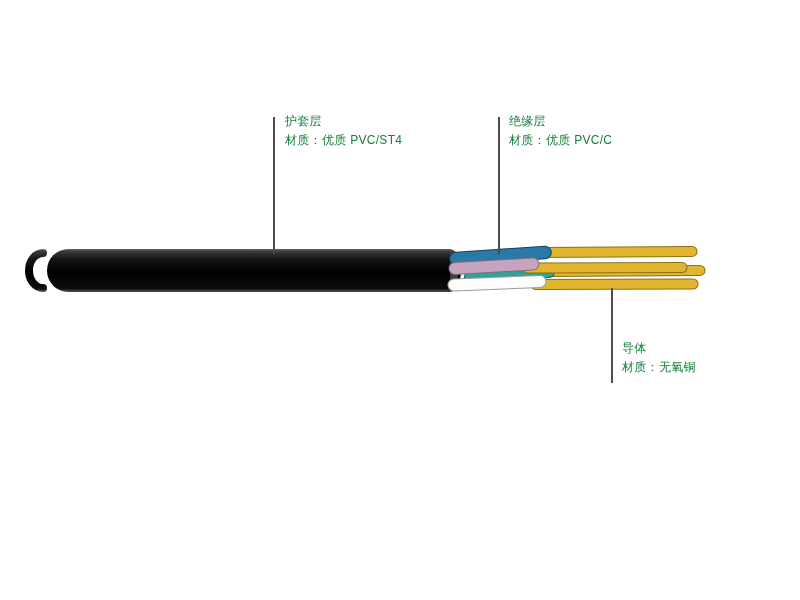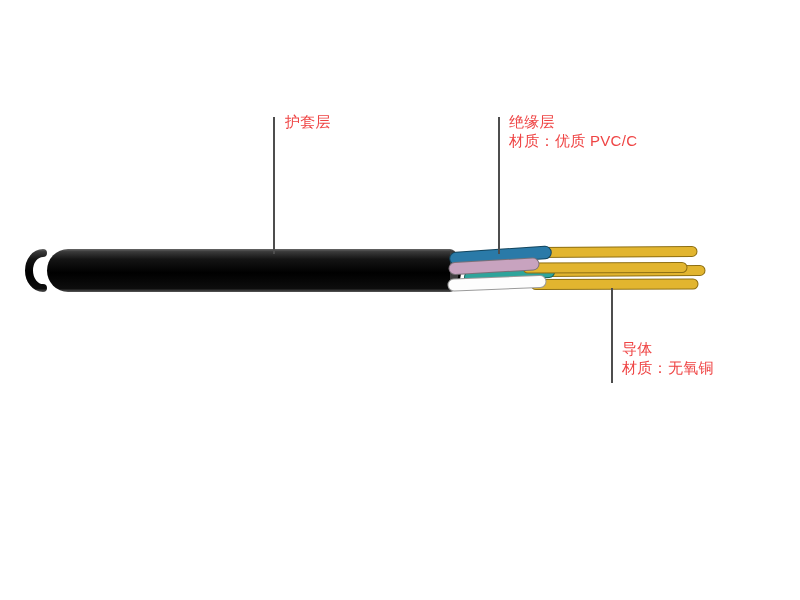--- a/index.html
+++ b/index.html
@@ -6,21 +6,21 @@
   body{
     width:800px;height:600px;background:#ffffff;position:relative;overflow:hidden;
     font-family:"Liberation Sans","DejaVu Sans",sans-serif;
   }
   .canvas{position:absolute;left:0;top:0;width:800px;height:600px}
   svg.cable{position:absolute;left:0;top:0}
   .leader{position:absolute;width:1.5px;background:#4d4d4d}
   .leader-1{left:273px;top:117px;height:137px}
   .leader-2{left:498px;top:117px;height:137px}
   .leader-3{left:611px;top:288px;height:95px}
-  .label{position:absolute;color:#ef4444;font-size:15px;line-height:19px;letter-spacing:.3px;white-space:nowrap}
+  .label{position:absolute;color:#15803d;font-size:12px;line-height:19px;letter-spacing:.3px;white-space:nowrap}
   .label-1{left:285px;top:112px}
   .label-2{left:509px;top:112px}
   .label-3{left:622px;top:339px}
 </style>
 </head>
 <body>
 
 <div class="canvas">
 
   <svg class="cable" width="800" height="600" viewBox="0 0 800 600">
@@ -62,20 +62,21 @@
     <line x1="454" y1="285" x2="540" y2="281.5" stroke="#9a9a9a" stroke-width="13" stroke-linecap="round"></line>
     <line x1="454" y1="285" x2="540" y2="281.5" stroke-width="11" stroke-linecap="round" stroke="#fdfdfd"></line>
   </svg>
 
   <div class="leader leader-1"></div>
   <div class="leader leader-2"></div>
   <div class="leader leader-3"></div>
 
   <div class="label label-1">
     <div>护套层</div>
+    <div>材质：优质 PVC/ST4</div>
   </div>
 
   <div class="label label-3">
     <div>导体</div>
     <div>材质：无氧铜</div>
   </div>
 
   <div class="label label-2">
     <div>绝缘层</div>
     <div>材质：优质 PVC/C</div>

